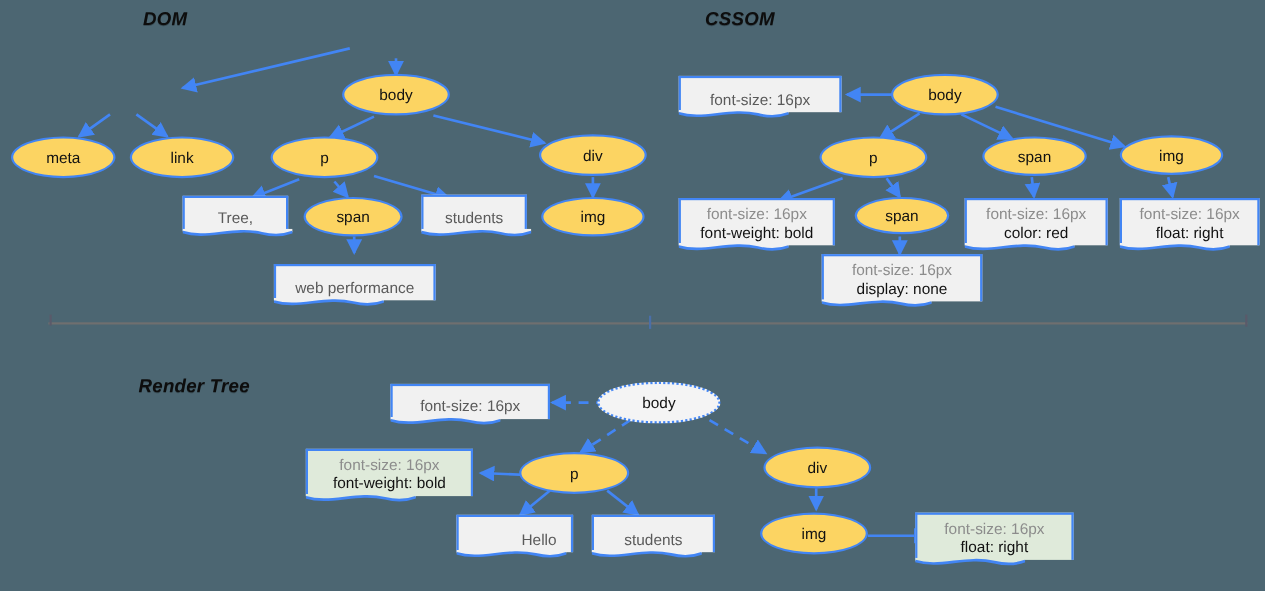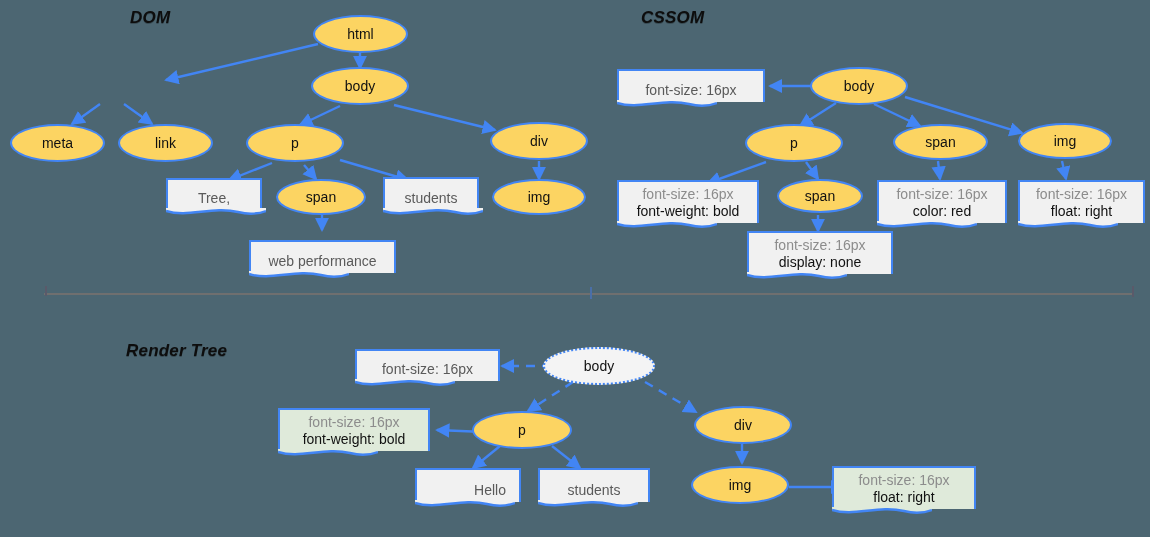--- a/index.html
+++ b/index.html
@@ -126,23 +126,20 @@
 
     <g stroke="#4285f4" stroke-width="2.4" fill="none" stroke-dasharray="9 7" marker-end="url(#ah)">
       <path d="M551,366 L502,366"></path>
       <path d="M573,382 L528,411"></path>
       <path d="M645,382 L696,412"></path>
     </g>
   </svg>
 
   <div class="section-title" style="left:130px;top:8px;">DOM</div>
 
-  <div class="node" style="left:313px;top:15px;width:95px;height:38px;">
-    <span>html</span>
-  </div>
 
 
   <div class="node" style="left:311px;top:67px;width:98px;height:38px;">
     <span>body</span>
   </div>
 
   <div class="node" style="left:118px;top:124px;width:95px;height:38px;">
     <span>link</span>
   </div>
 

